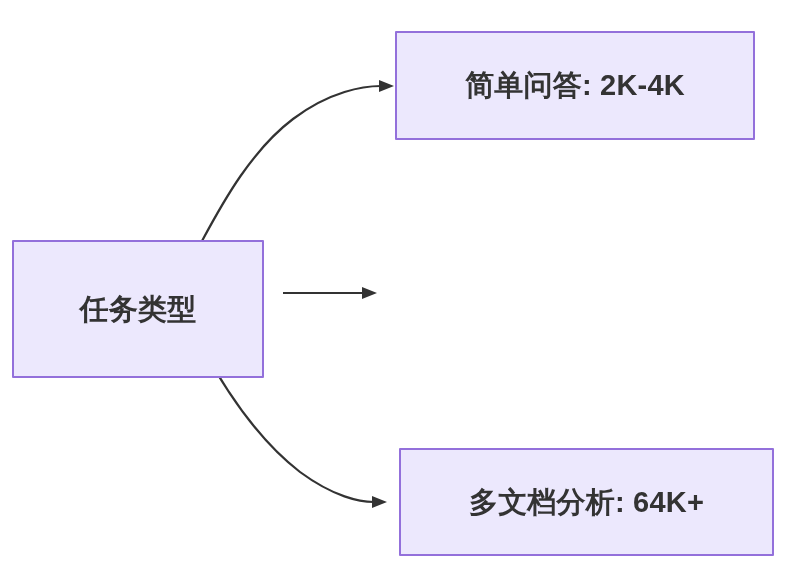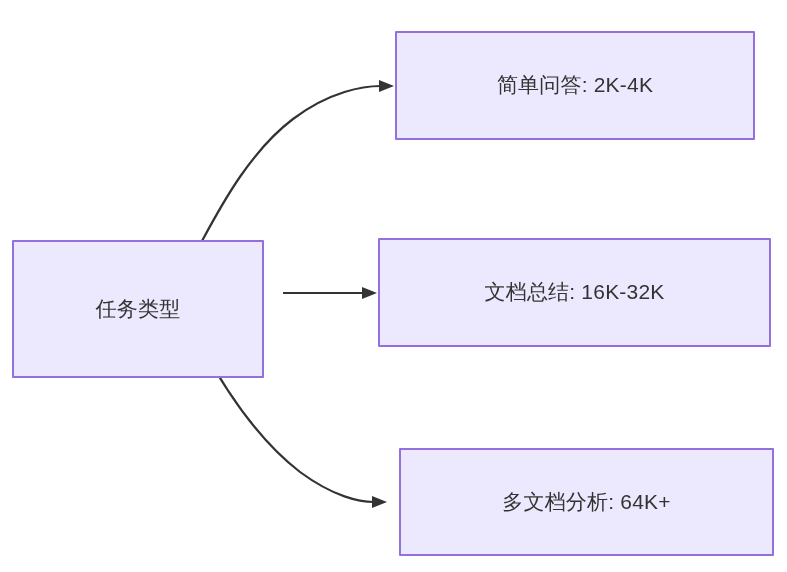--- a/index.html
+++ b/index.html
@@ -31,26 +31,26 @@
     background: #ECE8FD;
     border: 2px solid #9370DB;
     border-radius: 1px;
     display: flex;
     align-items: center;
     justify-content: center;
     z-index: 2;
   }
   .node-label {
     color: #333333;
-    font-size: 21px;
+    font-size: 29px;
     line-height: 1.25;
     letter-spacing: 0.2px;
     white-space: nowrap;
     text-align: center;
-    font-weight: 400;
+    font-weight: 700;
   }
   
   #node-source {
     left: 12px;
     top: 240px;
     width: 252px;
     height: 138px;
   }
   
   #node-t0 {
@@ -106,21 +106,18 @@
   </svg>
 
   <div class="node" id="node-source">
     <span class="node-label">任务类型</span>
   </div>
 
   <div class="node" id="node-t0">
     <span class="node-label">简单问答: 2K-4K</span>
   </div>
 
-  <div class="node" id="node-t1">
-    <span class="node-label">文档总结: 16K-32K</span>
-  </div>
 
   <div class="node" id="node-t2">
     <span class="node-label">多文档分析: 64K+</span>
   </div>
 
 </div>
 
 </body></html>

